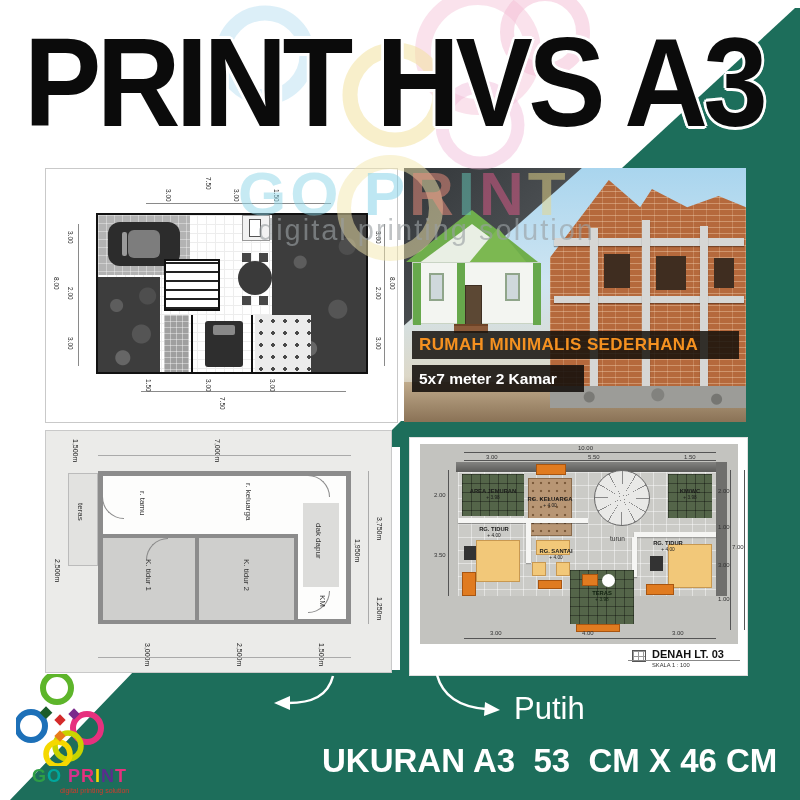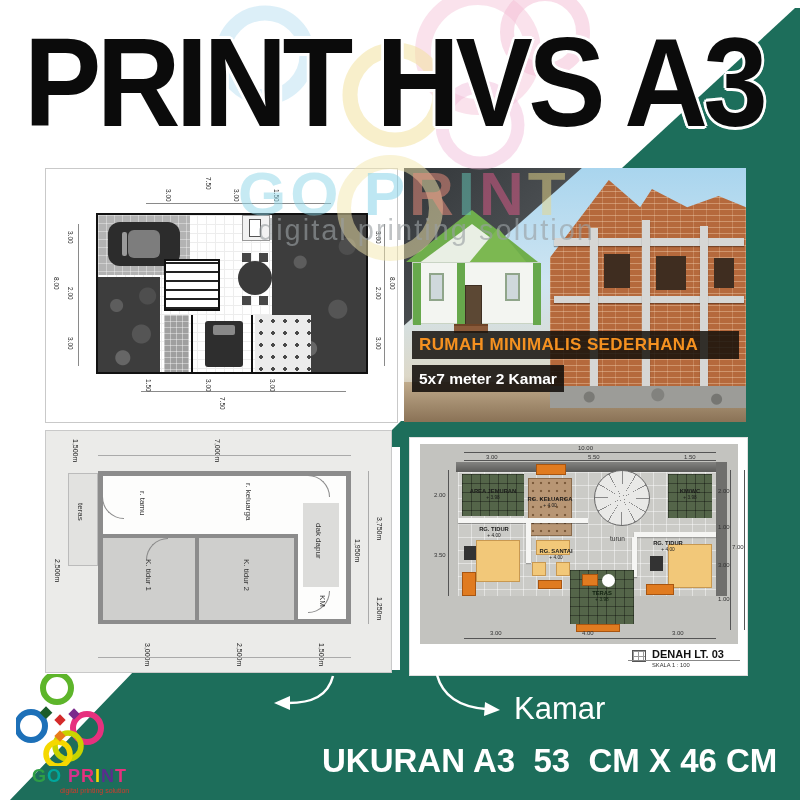--- a/index.html
+++ b/index.html
@@ -82,21 +82,21 @@
   .hsteps{left:48px;top:156px;width:34px;height:9px;background:#8a5a3a;border-top:2px solid #6e4427;}
   .brickhouse{left:146px;top:12px;width:196px;height:228px;background:var(--brick);
     background-image:repeating-linear-gradient(0deg,rgba(255,230,200,.35) 0 1px,transparent 1px 6px),repeating-linear-gradient(90deg,rgba(255,230,200,.22) 0 1px,transparent 1px 13px);
     clip-path:polygon(0 34%,30% 0%,46% 12%,52% 4%,70% 12%,86% 7%,100% 12%,100% 100%,0 100%);}
   .beam{background:#d6d6d4;box-shadow:0 1px 1px rgba(0,0,0,.35);}
   .bwin{background:#3f2d20;}
   .bfound{left:146px;top:218px;width:196px;height:22px;background:#9c9c98;
     background-image:radial-gradient(circle at 20% 50%,#7a7a76 0 5px,transparent 6px),radial-gradient(circle at 55% 40%,#82827e 0 6px,transparent 7px),radial-gradient(circle at 85% 60%,#767672 0 5px,transparent 6px);}
   .band1{left:8px;top:163px;width:327px;height:28px;background:rgba(18,14,10,.84);display:flex;align-items:center;}
   .band1 span{color:var(--orange);font-weight:bold;font-size:17px;letter-spacing:.4px;padding-left:7px;white-space:nowrap;}
-  .band2{left:8px;top:197px;width:152px;height:27px;background:rgba(18,14,10,.88);display:flex;align-items:center;}
+  .band2{left:8px;top:197px;width:172px;height:27px;background:rgba(18,14,10,.88);display:flex;align-items:center;}
   .band2 span{color:#fff;font-weight:bold;font-size:15.5px;padding-left:7px;white-space:nowrap;}
 
   
   .p3{background:#ebebe9;}
   .p3-wall{left:52px;top:40px;width:253px;height:153px;border:5px solid #8c8c8c;background:#fdfdfc;}
   .p3-teras{left:22px;top:42px;width:30px;height:93px;background:#e2e2e0;border:1px solid #bbb;}
   .g-wall{background:#8c8c8c;}
   .p3-room{background:#cfcfcd;}
   .p3-dapur{left:257px;top:72px;width:36px;height:84px;background:#dcdcda;}
   .p3-label{font-size:8px;color:#333;writing-mode:vertical-rl;line-height:1;white-space:nowrap;}
@@ -377,21 +377,21 @@
     <span class="abs p4-footer-scale" style="left:242px;top:224px">SKALA 1 : 100</span>
     <div class="abs dimline" style="left:218px;top:222px;width:112px;height:1px;background:#888"></div>
   </div>
 
   <svg class="abs arrows" style="left:0;top:0" width="800" height="800" viewBox="0 0 800 800">
     <path d="M333,676 C328,696 312,703 288,703" stroke="#fff" stroke-width="2.5" fill="none"></path>
     <polygon points="274,703 290,696 290,710" fill="#fff"></polygon>
     <path d="M437,675 C443,697 460,707 486,709" stroke="#fff" stroke-width="2.5" fill="none"></path>
     <polygon points="500,710 485,702 484,716" fill="#fff"></polygon>
   </svg>
-  <span class="abs note" style="left:514px;top:691px">Kamar</span>
+  <span class="abs note" style="left:514px;top:691px">Putih</span>
   <span class="abs size-label">UKURAN A3  53  CM X 46 CM</span>
 
   <div class="abs logo">
     <svg width="130" height="92" viewBox="0 0 130 92">
       <circle cx="41" cy="14" r="14" fill="none" stroke="#5db52a" stroke-width="6"></circle>
       <circle cx="15" cy="52" r="14" fill="none" stroke="#1d70b8" stroke-width="6"></circle>
       <circle cx="71" cy="54" r="14" fill="none" stroke="#e6317e" stroke-width="6"></circle>
       <circle cx="52" cy="72" r="13" fill="none" stroke="#c8d400" stroke-width="5.5"></circle>
       <circle cx="42" cy="80" r="12" fill="none" stroke="#f5d800" stroke-width="5.5"></circle>
       <rect x="26" y="34" width="9" height="9" fill="#1a5c2a" transform="rotate(45 30 38)"></rect>

